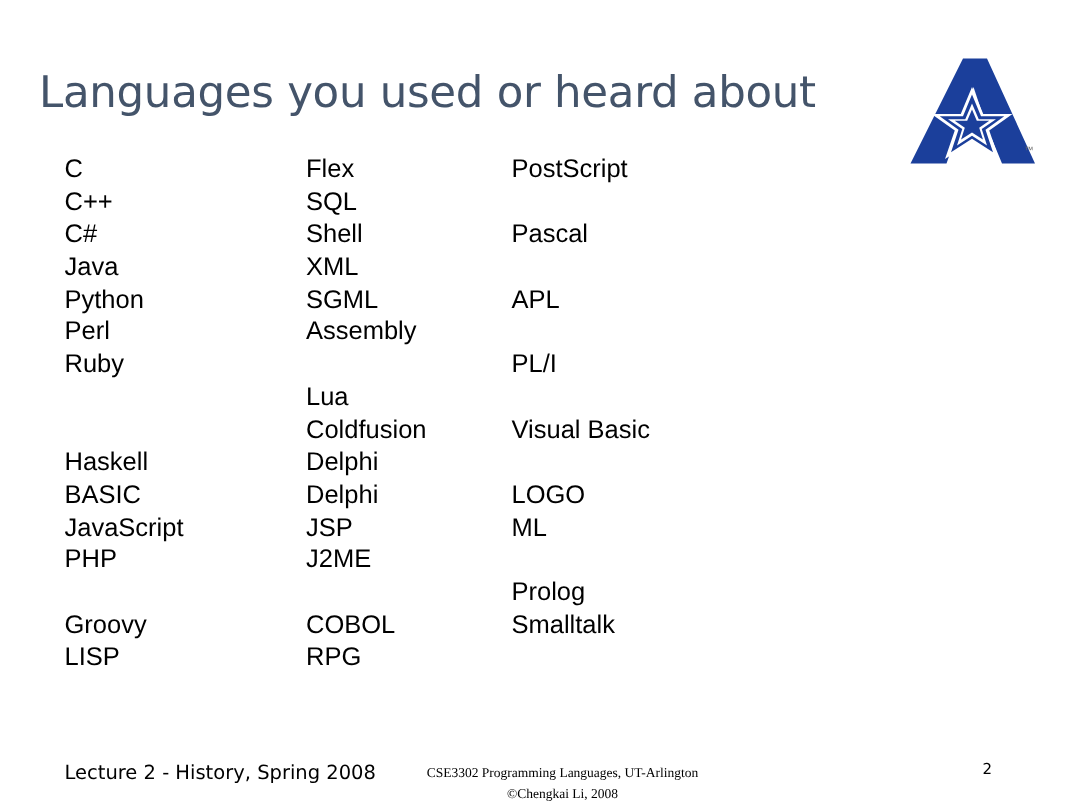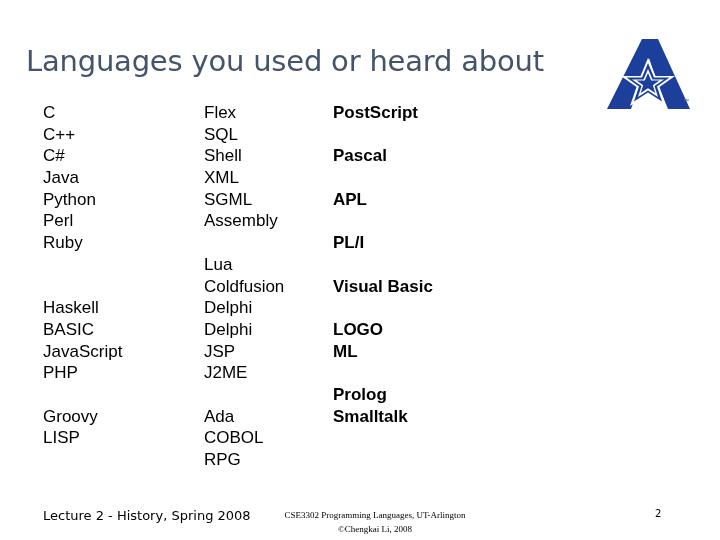--- a/index.html
+++ b/index.html
@@ -59,21 +59,21 @@
     top: 0;
     width: 720px;
     height: 540px;
   }
   .lang-col {
     position: absolute;
     top: 102px;
   }
   #lang-col-1 { left: 43px;  width: 155px; }
   #lang-col-2 { left: 204px; width: 135px; }
-  #lang-col-3 { left: 333px; width: 180px; font-weight: bold; }
+  #lang-col-3 { left: 341px; width: 180px; }
 
   .lang-item {
     height: 21.7px;
     line-height: 21.7px;
     font-family: "Liberation Sans", sans-serif;
     font-size: 17px;
     color: #000000;
     white-space: nowrap;
   }
   .lang-item.blank { color: transparent; }
@@ -169,21 +169,20 @@
       <div class="lang-item">SGML</div>
       <div class="lang-item">Assembly</div>
       <div class="lang-item blank">&nbsp;</div>
       <div class="lang-item">Lua</div>
       <div class="lang-item">Coldfusion</div>
       <div class="lang-item">Delphi</div>
       <div class="lang-item">Delphi</div>
       <div class="lang-item">JSP</div>
       <div class="lang-item">J2ME</div>
       <div class="lang-item blank">&nbsp;</div>
-      <div class="lang-item">Ada</div>
       <div class="lang-item">COBOL</div>
       <div class="lang-item">RPG</div>
     </div>
 
     <div class="lang-col" id="lang-col-3">
       <div class="lang-item">PostScript</div>
       <div class="lang-item blank">&nbsp;</div>
       <div class="lang-item">Pascal</div>
       <div class="lang-item blank">&nbsp;</div>
       <div class="lang-item">APL</div>

